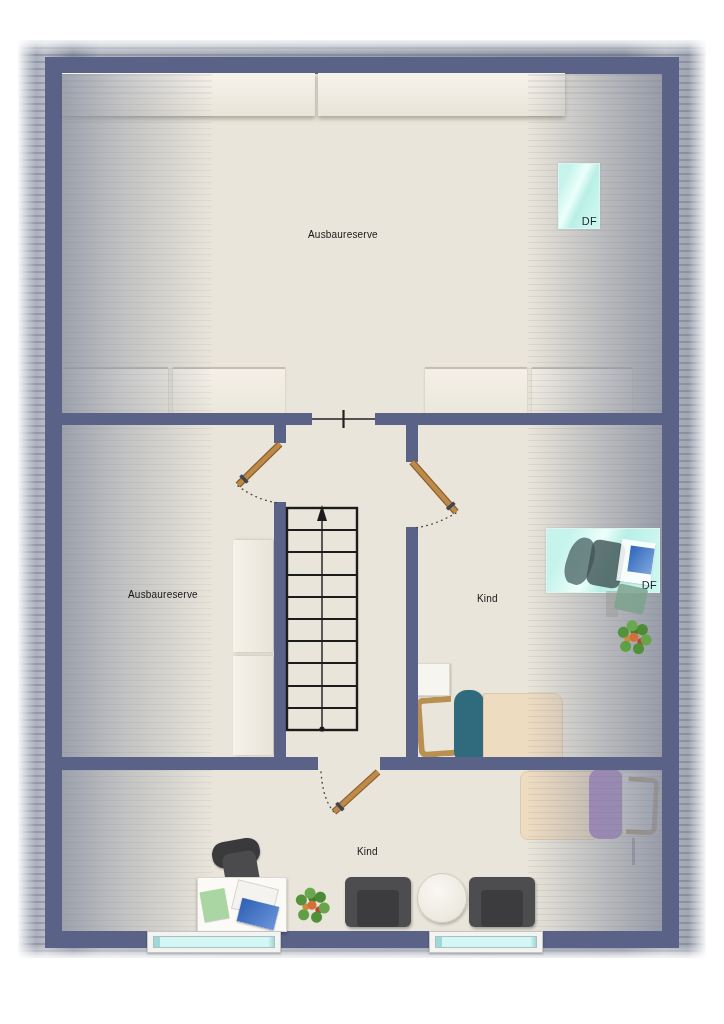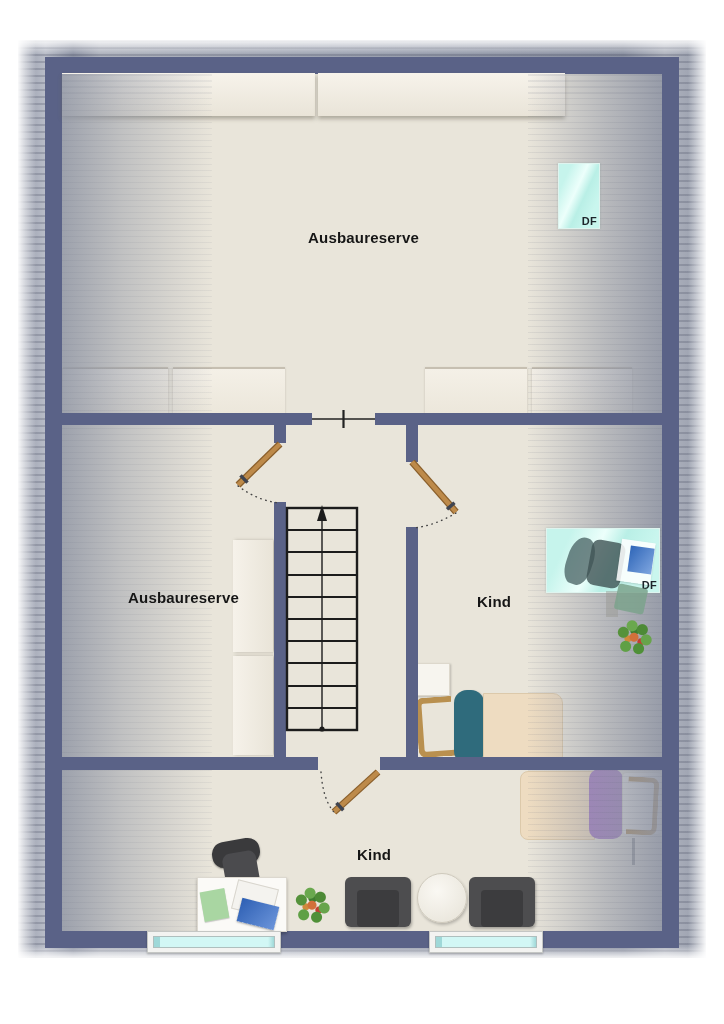--- a/index.html
+++ b/index.html
@@ -1,17 +1,17 @@
 <!DOCTYPE html>
 <html><head>
 <meta charset="utf-8">
 <style>
   html,body{margin:0;padding:0;background:#ffffff;}
   .canvas{position:relative;width:724px;height:1024px;background:#ffffff;overflow:hidden;
-          font-family:"Liberation Sans",sans-serif;font-weight:bold;}
+          font-family:"Liberation Sans",sans-serif;}
   .abs{position:absolute;}
 
   
   .roof-frame{left:18px;top:40px;width:688px;height:918px;background-color:#a3a8b5;
     background-image:
       linear-gradient(to right, rgba(255,255,255,.95), rgba(255,255,255,0) 18px),
       linear-gradient(to left, rgba(255,255,255,.95), rgba(255,255,255,0) 18px),
       linear-gradient(to bottom, rgba(255,255,255,.9), rgba(255,255,255,0) 14px),
       linear-gradient(to top, rgba(255,255,255,.9), rgba(255,255,255,0) 12px),
       repeating-linear-gradient(to bottom, rgba(55,60,82,.22) 0 2px, rgba(0,0,0,0) 2px 7px),
@@ -43,21 +43,21 @@
     border:1px solid #dff4ef;box-shadow:0 0 2px rgba(120,150,145,.4);overflow:visible;}
   .df-label{position:absolute;right:2px;bottom:1px;font-size:11px;color:#1d242a;letter-spacing:.3px;}
 
   
   .win-frame{background:#f3f3f1;border:1px solid #c4c6c4;box-shadow:0 1px 2px rgba(0,0,0,.25);}
   .win-glass{position:absolute;left:5px;top:4px;right:5px;bottom:4px;
     background:linear-gradient(to right,#9fd8d8 0 6px,#d2f7f5 6px,#d2f7f5 calc(100% - 6px),#9fd8d8);
     border:1px solid #aebfbe;}
 
   
-  .room-label{font-size:15px;color:#161616;letter-spacing:.2px;white-space:nowrap;}
+  .room-label{font-size:10px;color:#161616;letter-spacing:.2px;white-space:nowrap;}
 
   
   .armchair{background:#4d4d4f;border-radius:6px;box-shadow:1px 2px 3px rgba(0,0,0,.3);}
   .armchair-seat{position:absolute;left:12px;top:13px;width:42px;height:37px;background:#3c3c3e;border-radius:4px;}
   .table-round{border-radius:50%;background:radial-gradient(circle at 40% 35%,#faf8f3,#e6e2d7);
     border:1px solid #cfcabd;box-shadow:1px 2px 3px rgba(0,0,0,.22);}
   .desk{background:#fbfaf7;border:1px solid #dcd8cf;box-shadow:0 2px 3px rgba(0,0,0,.28);}
   .paper{background:#a9d6a2;transform:rotate(-10deg);box-shadow:0 1px 1px rgba(0,0,0,.2);}
   .laptop-base{background:#f4f3ef;border:1px solid #d8d5cd;transform:rotate(14deg);}
   .laptop-screen{background:linear-gradient(120deg,#2e60b4,#6b94da);transform:rotate(14deg);box-shadow:0 1px 2px rgba(0,0,0,.3);}

